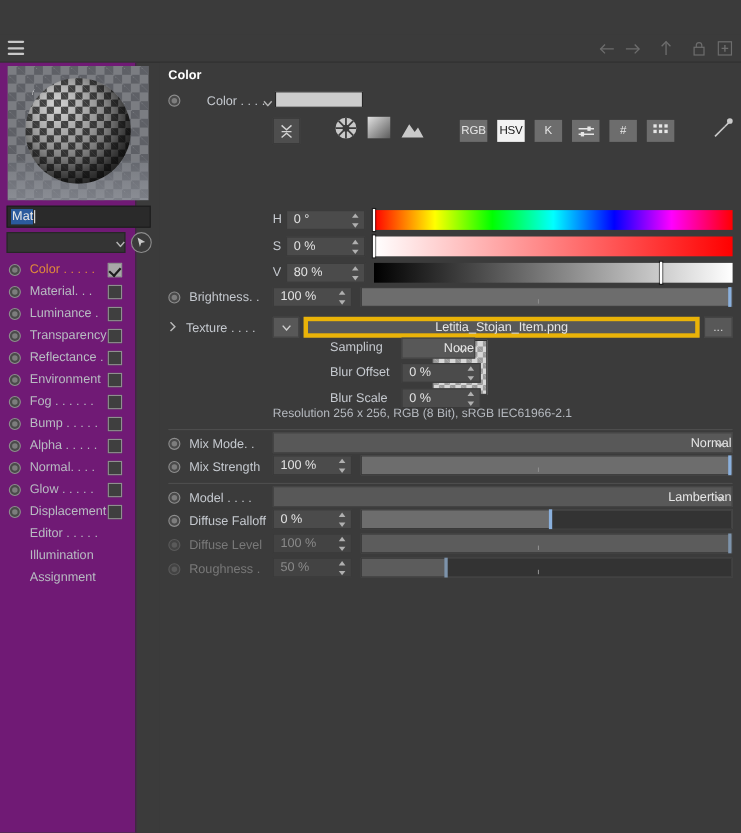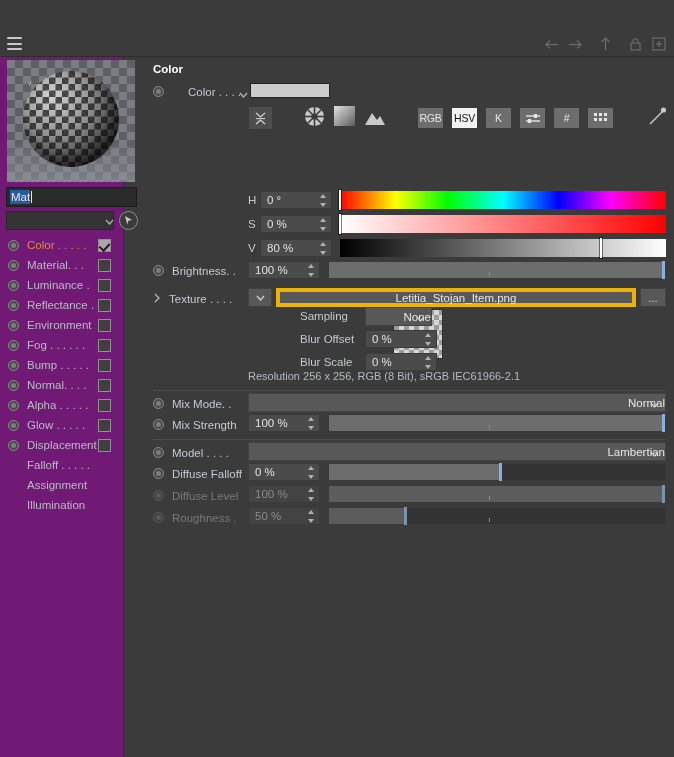--- a/index.html
+++ b/index.html
@@ -365,20 +365,27 @@
           <div class="radio">
             <i></i>
           </div>
           <div class="chan-label">Luminance .</div>
           <div class="cb"></div>
         </div>
         <div class="chan">
           <div class="radio">
             <i></i>
           </div>
+          <div class="chan-label">Transparency</div>
+          <div class="cb"></div>
+        </div>
+        <div class="chan">
+          <div class="radio">
+            <i></i>
+          </div>
           <div class="chan-label">Reflectance .</div>
           <div class="cb"></div>
         </div>
         <div class="chan">
           <div class="radio">
             <i></i>
           </div>
           <div class="chan-label">Environment</div>
           <div class="cb"></div>
         </div>
@@ -393,52 +400,52 @@
           <div class="radio">
             <i></i>
           </div>
           <div class="chan-label">Bump . . . . .</div>
           <div class="cb"></div>
         </div>
         <div class="chan">
           <div class="radio">
             <i></i>
           </div>
+          <div class="chan-label">Alpha . . . . .</div>
+          <div class="cb"></div>
+        </div>
+        <div class="chan">
+          <div class="radio">
+            <i></i>
+          </div>
           <div class="chan-label">Normal. . . .</div>
           <div class="cb"></div>
         </div>
         <div class="chan">
           <div class="radio">
             <i></i>
           </div>
-          <div class="chan-label">Alpha . . . . .</div>
-          <div class="cb"></div>
-        </div>
-        <div class="chan">
-          <div class="radio">
-            <i></i>
-          </div>
           <div class="chan-label">Glow . . . . .</div>
           <div class="cb"></div>
         </div>
         <div class="chan">
           <div class="radio">
             <i></i>
           </div>
           <div class="chan-label">Displacement</div>
           <div class="cb"></div>
         </div>
         <div class="chan plain">
-          <div class="chan-label">Falloff . . . . .</div>
+          <div class="chan-label">Editor . . . . .</div>
+        </div>
+        <div class="chan plain">
+          <div class="chan-label">Illumination</div>
         </div>
         <div class="chan plain">
           <div class="chan-label">Assignment</div>
-        </div>
-        <div class="chan plain">
-          <div class="chan-label">Illumination</div>
         </div>
       </div>
   </div>
 
   <div class="rightpanel">
 
     <div class="sec-title">Color</div>
 
     <div class="row" style="top:24px; left:8px;">
       <div class="radio">

